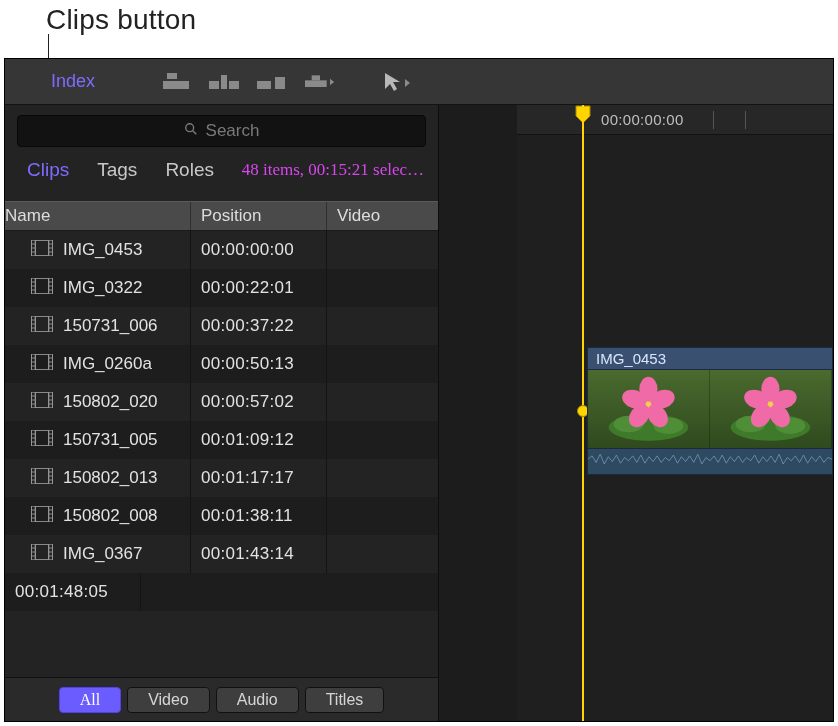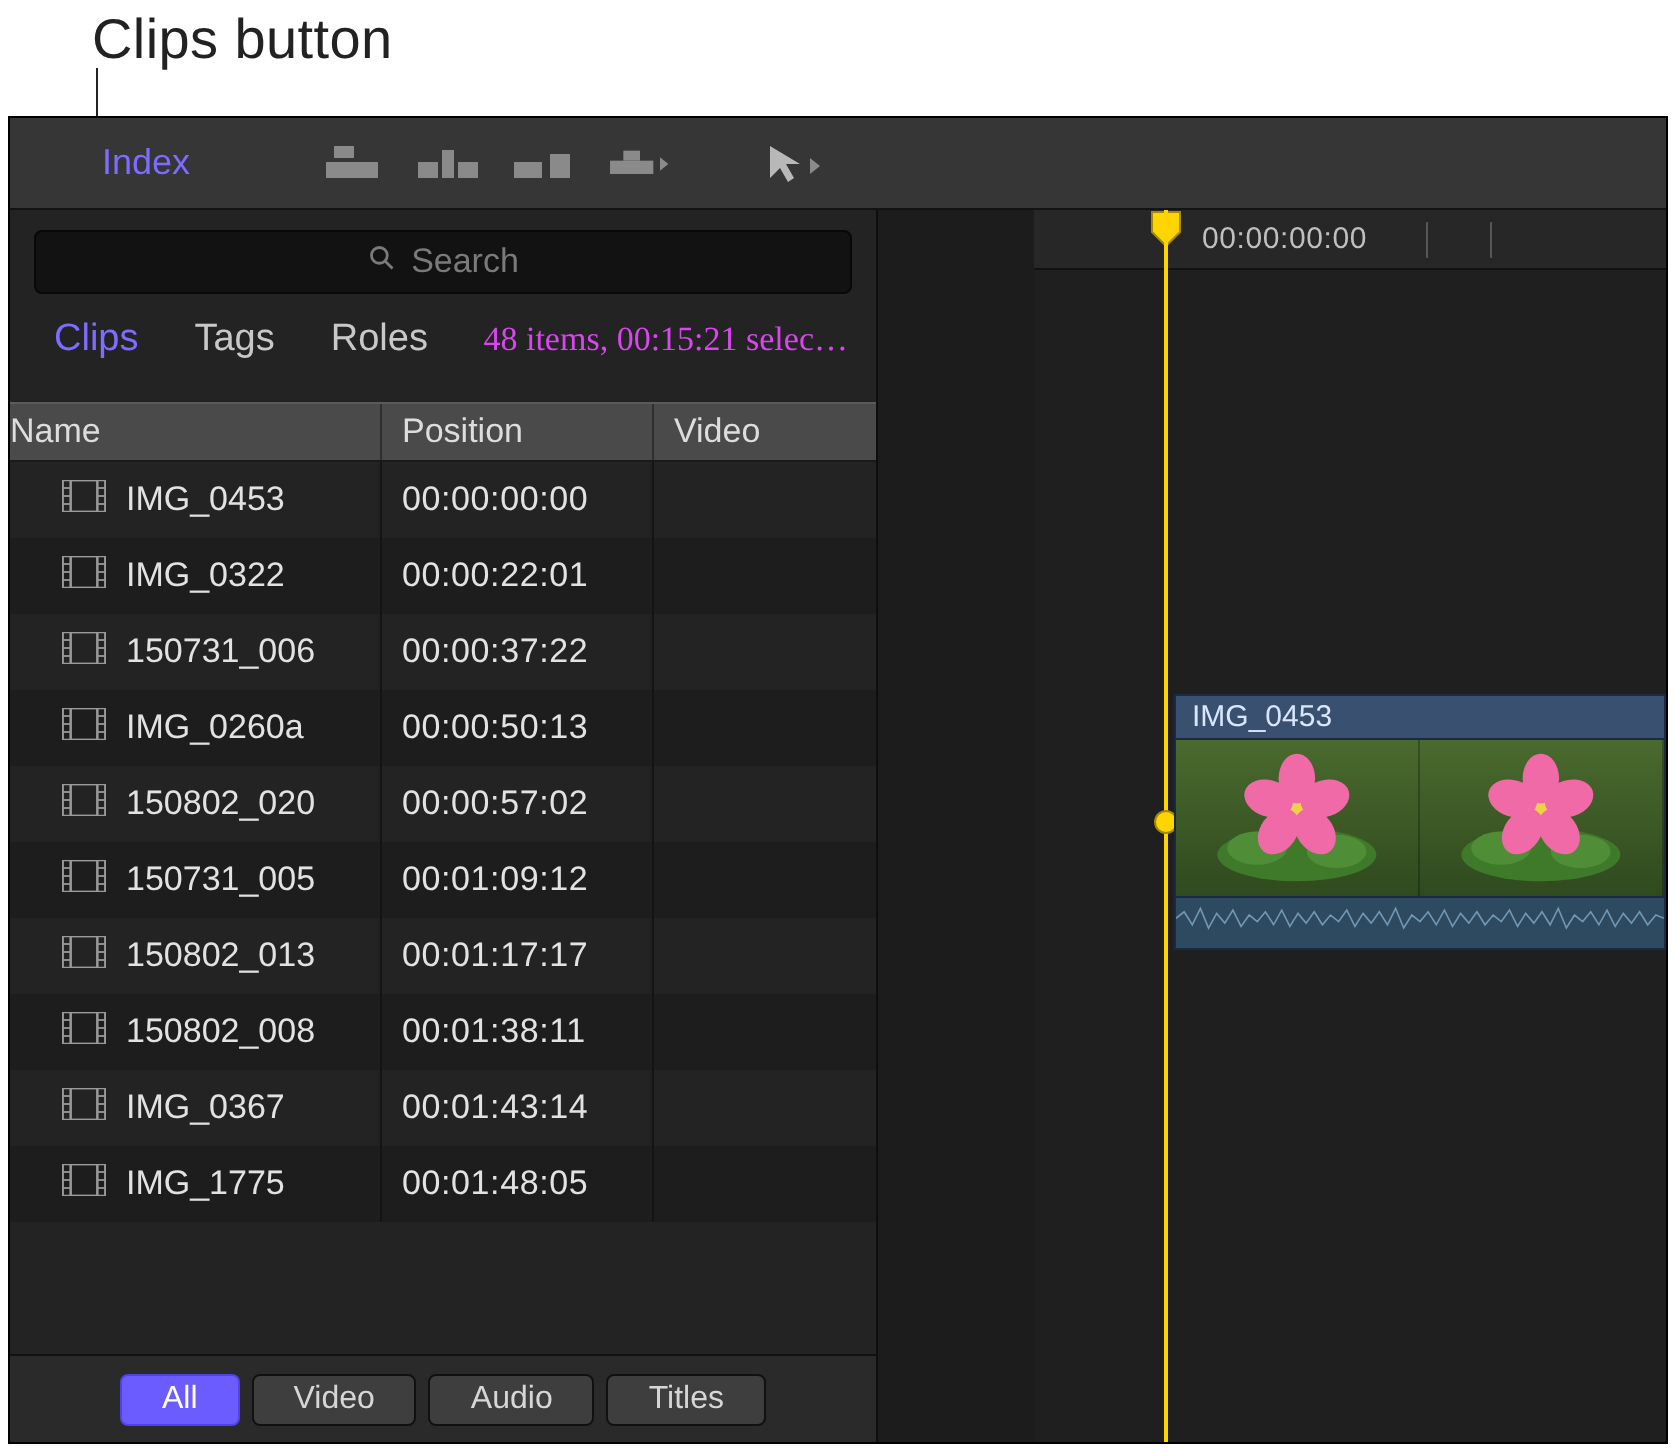--- a/index.html
+++ b/index.html
@@ -43,21 +43,21 @@
   .row { display: flex; height: 38px; align-items: center; font-size: 17px; color: #e2e2e2; }
   .row:nth-child(odd)  { background: #232323; }
   .row:nth-child(even) { background: #1d1d1d; }
   .cell-name  { width: 186px; display: flex; align-items: center; gap: 10px; padding-left: 26px; border-right: 1px solid #141414; height: 100%; }
   .cell-pos   { width: 136px; padding-left: 10px; border-right: 1px solid #141414; height: 100%; display: flex; align-items: center; letter-spacing: .3px; }
   .cell-notes { flex: 1; padding-left: 10px; height: 100%; }
   .clip-icon { width: 22px; height: 16px; }
 
   .bottom-filters { height: 44px; display: flex; align-items: center; justify-content: center; gap: 6px; background: #2a2a2a; border-top: 1px solid #111; }
   .filterbtn { height: 26px; padding: 0 20px; font-size: 16px; border: 1px solid #111; border-radius: 4px; background: #3e3e3e; color: #d6d6d6; cursor: pointer; }
-  .filterbtn.active { background: #6a5cff; border-color: #5042e8; color: #fff; }
+  .filterbtn.active { background: #6a5cff; border-color: #5042e8; color: #fff; font-family: Liberation Serif, serif; }
 
   
   .timeline { position: absolute; left: 512px; top: 46px; right: 0; bottom: 0; background: #1f1f1f; }
   .ruler { height: 30px; background: #272727; position: relative; border-bottom: 1px solid #121212; }
   .ruler-tick { position: absolute; top: 6px; height: 18px; width: 1px; background: #555; }
   .ruler-label { position: absolute; top: 6px; font-size: 15px; color: #bfbfbf; letter-spacing: .3px; }
   .playhead-head { position: absolute; top: 0; width: 16px; height: 18px; }
   .playhead-line { position: absolute; top: 0; width: 2px; bottom: 0; background: #ffd400; }
 
   .clipblock { position: absolute; left: 70px; top: 242px; right: 0; height: 130px; }
@@ -292,33 +292,20 @@
                     <line x1="19.5" y1="4.5" x2="24" y2="4.5" stroke="#9a9a9a" stroke-width="1"></line>
                     <line x1="19.5" y1="9" x2="24" y2="9" stroke="#9a9a9a" stroke-width="1"></line>
                     <line x1="19.5" y1="13.5" x2="24" y2="13.5" stroke="#9a9a9a" stroke-width="1"></line>
                   </svg></span>
                 <span>IMG_0367</span>
               </div>
               <div class="cell-pos">00:01:43:14</div>
               <div class="cell-notes"></div>
             </div>
             <div class="row">
-              <div class="cell-name">
-                <span><svg class="clip-icon" viewBox="0 0 24 18">
-                    <rect x="0" y="0" width="24" height="18" fill="none" stroke="#9a9a9a" stroke-width="1.4"></rect>
-                    <rect x="4.5" y="0" width="15" height="18" fill="none" stroke="#9a9a9a" stroke-width="1.4"></rect>
-                    <line x1="0" y1="4.5" x2="4.5" y2="4.5" stroke="#9a9a9a" stroke-width="1"></line>
-                    <line x1="0" y1="9" x2="4.5" y2="9" stroke="#9a9a9a" stroke-width="1"></line>
-                    <line x1="0" y1="13.5" x2="4.5" y2="13.5" stroke="#9a9a9a" stroke-width="1"></line>
-                    <line x1="19.5" y1="4.5" x2="24" y2="4.5" stroke="#9a9a9a" stroke-width="1"></line>
-                    <line x1="19.5" y1="9" x2="24" y2="9" stroke="#9a9a9a" stroke-width="1"></line>
-                    <line x1="19.5" y1="13.5" x2="24" y2="13.5" stroke="#9a9a9a" stroke-width="1"></line>
-                  </svg></span>
-                <span>IMG_1775</span>
-              </div>
               <div class="cell-pos">00:01:48:05</div>
               <div class="cell-notes"></div>
             </div>
           </div>
       </div>
 
       <div class="bottom-filters">
         <button class="filterbtn active">All</button>
         <button class="filterbtn">Video</button>
         <button class="filterbtn">Audio</button>

